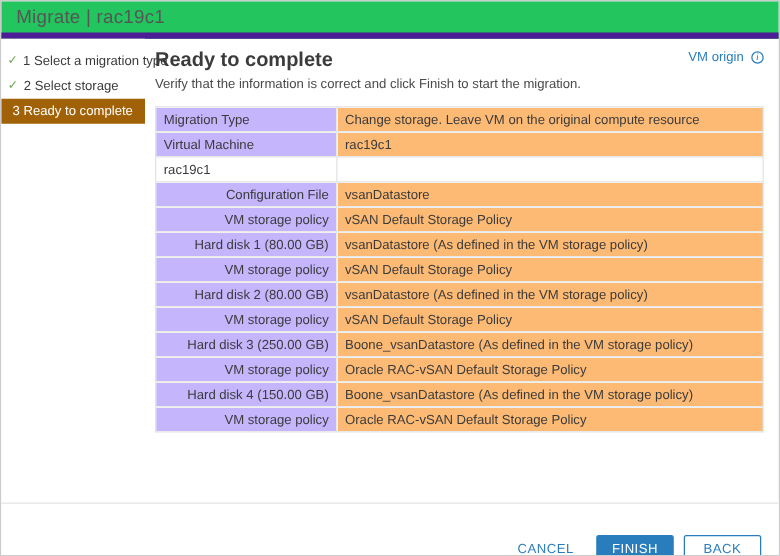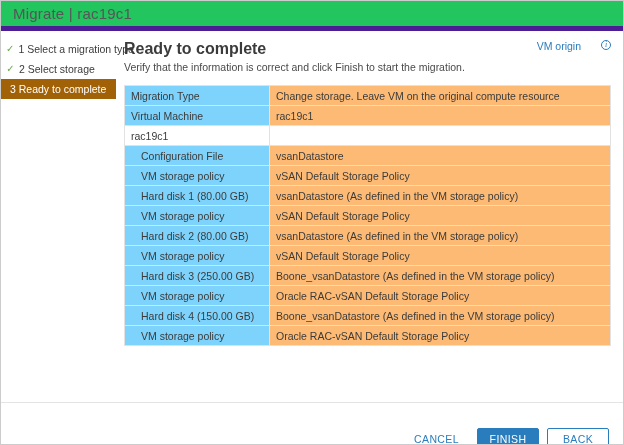--- a/index.html
+++ b/index.html
@@ -84,21 +84,22 @@
   .content-sub {
     font-size: 10.5px;
     color: #4a4a4a;
     margin-bottom: 12px;
   }
   .vm-origin {
     font-size: 10.5px;
     color: #2a7dbd;
     white-space: nowrap;
     display: flex;
-    gap: 20px;
+    align-items: center;
+    gap: 6px;
     cursor: pointer;
   }
   .info-icon {
     display: inline-block;
     width: 10px; height: 10px;
     border: 1px solid #2a7dbd;
     border-radius: 50%;
     font-size: 8px;
     line-height: 8px;
     text-align: center;
@@ -117,22 +118,22 @@
   table.summary td {
     border: 1px solid #e2e2e2;
     padding: 3px 6px;
     font-size: 10.5px;
     color: #3b3b3b;
     vertical-align: middle;
     overflow: hidden;
     white-space: nowrap;
     text-overflow: ellipsis;
   }
-  td.label { width: 145px; background: #7dd3fc; }
-  td.label.indent1 { padding-left: 16px; }
+  td.label { width: 145px; background: #c4b5fd; }
+  td.label.indent1 { padding-left: 16px; text-align: right; }
   td.value { background: #fdba74; }
   tr.group td { background: #ffffff; }
   
   .footer {
     position: absolute;
     left: 0; right: 0; bottom: 0;
     height: 42px;
     border-top: 1px solid #e4e4e4;
     background: #ffffff;
     display: flex;

